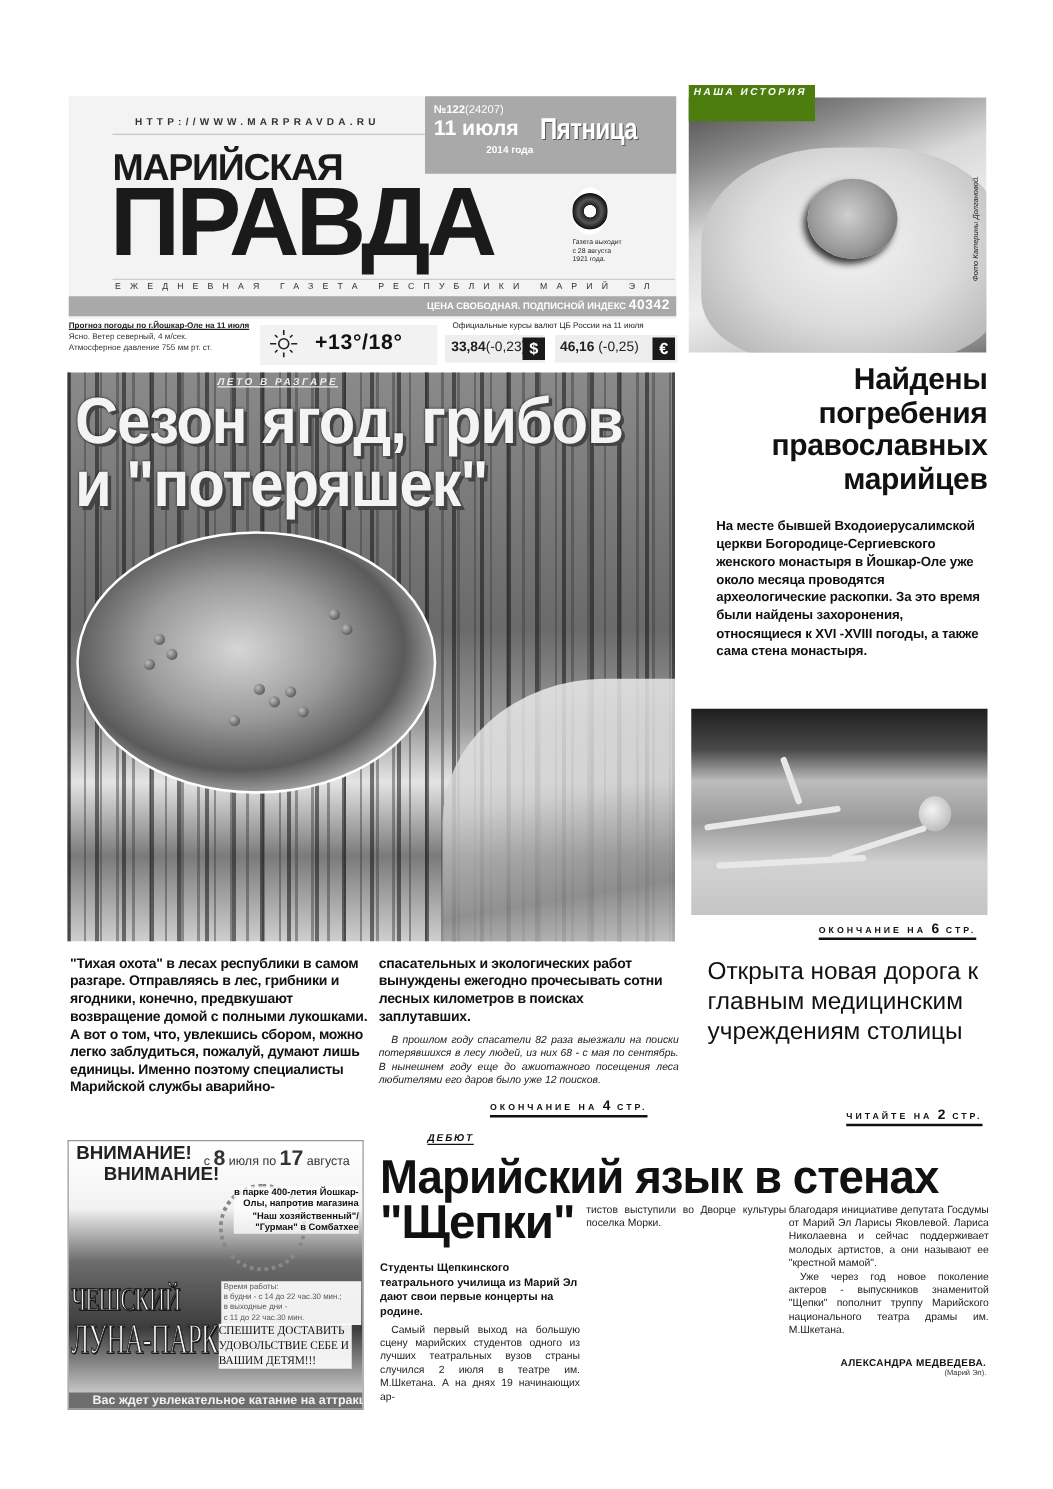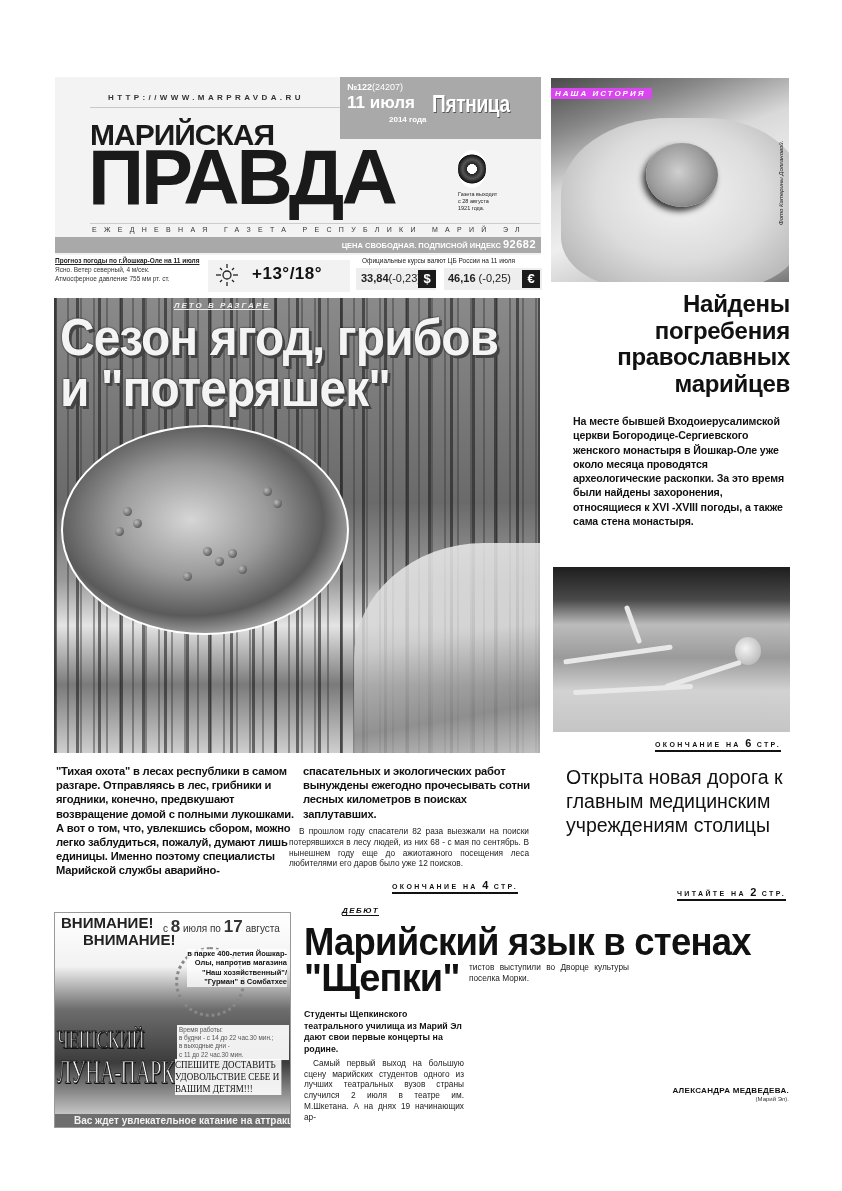--- a/index.html
+++ b/index.html
@@ -49,22 +49,22 @@
   .eur-icon { left: 522px; top: 270px; }
 
   
   .coin-photo { left: 551px; top: 78px; width: 238px; height: 204px; overflow: hidden;
                 background: linear-gradient(160deg, #4a4a4a 0%, #888 20%, #d9d9d9 40%, #eee 60%, #bdbdbd 85%, #777 100%); }
   .palm { left: 10px; top: 40px; width: 240px; height: 170px; border-radius: 45% 40% 30% 30%;
           background: radial-gradient(ellipse at 50% 45%, #f4f4f4 0%, #dcdcdc 50%, #a8a8a8 100%); }
   .coin { left: 95px; top: 65px; width: 72px; height: 64px; border-radius: 50%;
           background: radial-gradient(circle at 45% 45%, #cfcfcf 0%, #9a9a9a 55%, #555 100%);
           box-shadow: -3px 4px 6px #333; }
-  .kicker-story { left: 551px; top: 88px; background: #d946ef; color: #fff; font-size: 8px; font-weight: bold; font-style: italic;
-                  letter-spacing: 2px; padding: 1px 6px 1px 4px; }
+  .kicker-story { left: 551px; top: 68px; background: #4d7c0f; color: #fff; font-size: 8px; font-weight: bold; font-style: italic;
+                  letter-spacing: 2px; padding: 1px 6px 19px 4px; }
   .photo-credit { left: 778px; top: 225px; font-size: 6px; font-style: italic; color: #222;
                   transform: rotate(-90deg); transform-origin: left top; white-space: nowrap; }
 
   
   .forest { left: 54px; top: 298px; width: 486px; height: 455px; overflow: hidden;
             background:
               repeating-linear-gradient(90deg, rgba(20,20,20,0.55) 0 3px, transparent 3px 22px),
               repeating-linear-gradient(90deg, rgba(60,60,60,0.45) 0 2px, transparent 2px 13px),
               linear-gradient(180deg, #8a8a8a 0%, #6a6a6a 45%, #9a9a9a 62%, #e4e4e4 72%, #7a7a7a 85%, #cfcfcf 100%); }
   .road { left: 300px; top: 245px; width: 260px; height: 230px; border-radius: 50% 0 0 0;
@@ -72,21 +72,21 @@
   .basket-oval { left: 7px; top: 127px; width: 288px; height: 210px; border-radius: 50%; border: 2px solid #fff;
                  background: radial-gradient(ellipse at 45% 45%, #d6d6d6 0%, #9a9a9a 35%, #5a5a5a 60%, #c9c9c9 80%, #777 100%); }
   .berry { width: 9px; height: 9px; border-radius: 50%; background: radial-gradient(circle at 35% 35%, #bbb, #3a3a3a); }
   .lead-kicker { left: 120px; top: 3px; font-size: 8px; letter-spacing: 2px; color: #eee; font-weight: bold; font-style: italic; text-decoration: underline; }
   .lead-headline { left: 6px; top: 14px; font-size: 52px; font-weight: 900; color: #f4f4f4; line-height: 0.98;
                    letter-spacing: -1px; text-shadow: 3px 3px 0 #444, 0 0 2px #000; white-space: nowrap;
                    transform: scaleX(0.92); transform-origin: left top; }
 
   .lead-col1 { left: 56px; top: 764px; width: 240px; font-size: 11.2px; font-weight: bold; line-height: 14.2px; color: #111; letter-spacing: -0.2px; }
   .lead-col2 { left: 303px; top: 764px; width: 240px; font-size: 11.2px; font-weight: bold; line-height: 14.2px; color: #111; letter-spacing: -0.2px; }
-  .lead-body { left: 289px; top: 826px; width: 240px; font-size: 8.3px; line-height: 10.8px; color: #222; text-align: justify; text-indent: 10px; }
+  .lead-body { left: 303px; top: 826px; width: 240px; font-size: 8.3px; line-height: 10.8px; color: #222; text-align: justify; text-indent: 10px; font-style: italic; }
   .jump { font-size: 7px; font-weight: bold; letter-spacing: 2.4px; color: #111; border-bottom: 2px solid #111; padding-bottom: 1px; white-space: nowrap; }
   .jump b { font-size: 11px; letter-spacing: 1px; }
   .jump-lead { left: 392px; top: 879px; }
 
   
   .rs-headline { right: 52px; top: 291px; width: 235px; text-align: right; font-size: 24px; font-weight: 900; line-height: 26.5px; color: #111; letter-spacing: -0.3px; }
   .rs-lede { left: 573px; top: 414px; width: 220px; font-size: 10.6px; font-weight: bold; line-height: 14.3px; color: #111; letter-spacing: -0.1px; }
   .grave-photo { left: 553px; top: 567px; width: 237px; height: 165px; overflow: hidden;
                  background: linear-gradient(180deg, #1e1e1e 0%, #4a4a4a 20%, #bcbcbc 35%, #9a9a9a 55%, #d2d2d2 75%, #c5c5c5 100%); }
   .skull { left: 182px; top: 70px; width: 26px; height: 28px; border-radius: 50%; background: radial-gradient(circle at 40% 40%, #f4f4f4, #aaa); }
@@ -138,21 +138,21 @@
 <div class="abs issue-date">11 июля</div>
 <div class="abs issue-year">2014 года</div>
 <div class="abs issue-day">Пятница</div>
 <div class="abs title-1">МАРИЙСКАЯ</div>
 <div class="abs title-2">ПРАВДА</div>
 <div class="abs emblem"></div>
 <div class="abs since" style="width:40px">Газета выходит с 28 августа 1921 года.</div>
 <div class="abs tagline-line"></div>
 <div class="abs tagline">ЕЖЕДНЕВНАЯ ГАЗЕТА РЕСПУБЛИКИ МАРИЙ ЭЛ</div>
 <div class="abs price-bar"></div>
-<div class="abs price"><span>ЦЕНА СВОБОДНАЯ. ПОДПИСНОЙ ИНДЕКС</span> <b>92682</b></div>
+<div class="abs price"><span>ЦЕНА СВОБОДНАЯ. ПОДПИСНОЙ ИНДЕКС</span> <b>40342</b></div>
 
 <div class="abs wx-title">Прогноз погоды по г.Йошкар-Оле на 11 июля</div>
 <div class="abs wx-l1">Ясно. Ветер северный, 4 м/сек.</div>
 <div class="abs wx-l2">Атмосферное давление 755 мм рт. ст.</div>
 <div class="abs wx-box"></div>
 <svg class="abs sun-icon" viewBox="0 0 22 22">
   <circle cx="11" cy="11" r="4" fill="none" stroke="#222" stroke-width="1.3"></circle>
   <g stroke="#222" stroke-width="1.3">
     <line x1="11" y1="0" x2="11" y2="4"></line>
       <line x1="11" y1="18" x2="11" y2="22"></line>
@@ -242,15 +242,17 @@
 <div class="abs bs-headline1">Марийский язык в стенах</div>
 <div class="abs bs-headline2">"Щепки"</div>
 <div class="abs bs-lede">Студенты Щепкинского театрального училища из Марий Эл дают свои первые концерты на родине.</div>
 <div class="abs bs-col bs-c1">
   <p>Самый первый выход на большую сцену марийских студентов одного из лучших театральных вузов страны случился 2 июля в театре им. М.Шкетана. А на днях 19 начинающих ар-</p>
 </div>
 <div class="abs bs-col bs-c2">
   <p style="text-indent:0">тистов выступили во Дворце культуры поселка Морки.</p>
 </div>
 <div class="abs bs-col bs-c3">
+  <p style="text-indent:0">благодаря инициативе депутата Госдумы от Марий Эл Ларисы Яковлевой. Лариса Николаевна и сейчас поддерживает молодых артистов, а они называют ее "крестной мамой".</p>
+  <p>Уже через год новое поколение актеров - выпускников знаменитой "Щепки" пополнит труппу Марийского национального театра драмы им. М.Шкетана.</p>
 </div>
 <div class="abs byline">АЛЕКСАНДРА МЕДВЕДЕВА.</div>
 <div class="abs byline-src">(Марий Эл).</div>
 
 </body></html>

